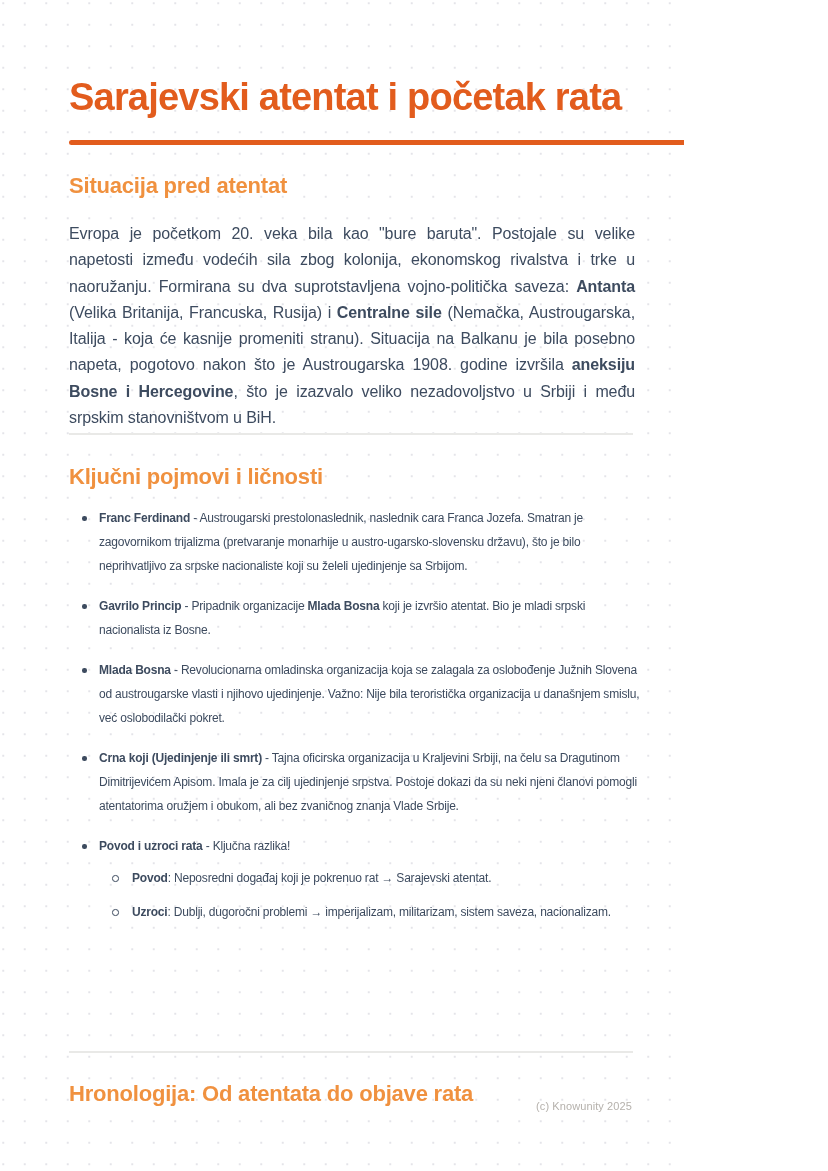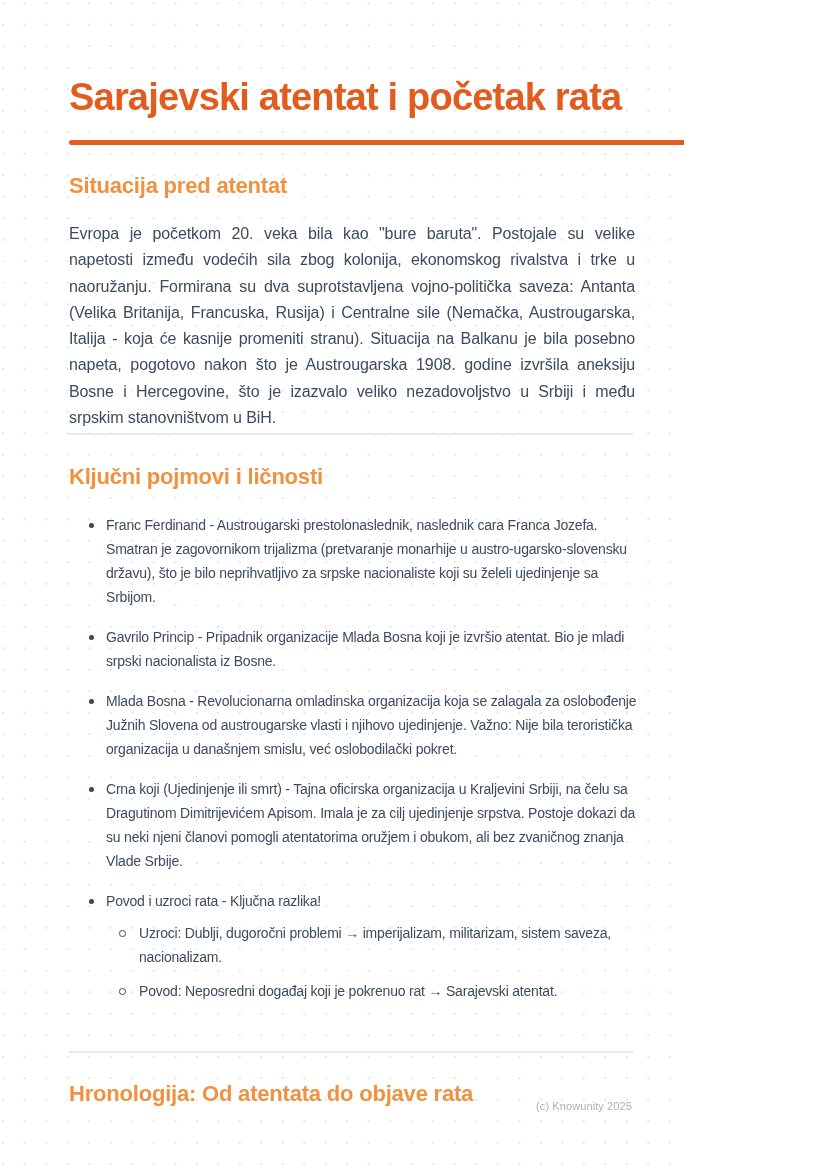--- a/index.html
+++ b/index.html
@@ -37,29 +37,29 @@
   #h-sec3{top:1081px;}
   .para{
     position:absolute;left:69px;top:221px;width:566px;margin:0;
     font-size:16px;line-height:26.3px;letter-spacing:-0.1px;
     text-align:justify;color:var(--body_text,#3d4b5f);
   }
   .divider{position:absolute;left:69px;width:564px;height:2px;background:var(--divider,#e9e9e7);}
   #div1{top:433px;}
   #div2{top:1051px;}
   .bullets{
-    position:absolute;left:69px;top:502px;width:570px;margin:11px;padding:0;list-style:none;
-    font-size:14px;line-height:24px;letter-spacing:-0.2px;color:var(--body_text,#3d4b5f);
+    position:absolute;left:69px;top:502px;width:570px;margin:4px;padding:0;list-style:none;
+    font-size:12px;line-height:24px;letter-spacing:-0.2px;color:var(--body_text,#3d4b5f);
   }
   .bullets>li{position:relative;padding-left:26px;margin-bottom:16px;}
   .bullets .dot{position:absolute;left:9px;top:10px;width:4.5px;height:4.5px;border-radius:50%;background:var(--body_text,#3d4b5f);}
   .sub{list-style:none;margin:8px 0 0 0;padding:0;}
   .sub>li{position:relative;padding-left:33px;margin-bottom:10px;}
   .sub .circ{position:absolute;left:13px;top:9px;width:4.5px;height:4.5px;border-radius:50%;border:1.5px solid var(--body_text,#3d4b5f);background:transparent;}
-  .b{font-weight:400;}
+  .b{font-weight:700;}
   .i{}
   .footer{
     position:absolute;right:52px;top:1100px;
     font-size:11px;letter-spacing:0.1px;color:var(--footer_text,#b5b1ac);
   }
 </style>
 </head>
 <body>
 
 <div class="page" style="--title_orange: #e25c1d; --heading_orange: #f0913f; --body_text: #3d4b5f; --divider: #e9e9e7; --stripe_fill: #fbeee3; --stripe_border: #efac82; --footer_text: #b5b1ac;">
@@ -73,22 +73,22 @@
 
   <div class="divider" id="div1"></div>
 
   <h2 class="sec-h" id="h-sec2">Ključni pojmovi i ličnosti</h2>
   <ul class="bullets">
       <li><span class="dot"></span><span><span class="b">Franc Ferdinand</span><span class=""> - Austrougarski prestolonaslednik, naslednik cara Franca Jozefa. Smatran je zagovornikom trijalizma (pretvaranje monarhije u austro-ugarsko-slovensku državu), što je bilo neprihvatljivo za srpske nacionaliste koji su želeli ujedinjenje sa Srbijom.</span></span></li>
       <li><span class="dot"></span><span><span class="b">Gavrilo Princip</span><span class=""> - Pripadnik organizacije </span><span class="b">Mlada Bosna</span><span class=""> koji je izvršio atentat. Bio je mladi srpski nacionalista iz Bosne.</span></span></li>
       <li><span class="dot"></span><span><span class="b">Mlada Bosna</span><span class=""> - Revolucionarna omladinska organizacija koja se zalagala za oslobođenje Južnih Slovena od austrougarske vlasti i njihovo ujedinjenje. </span><span class="i">Važno: Nije bila teroristička organizacija u današnjem smislu, već oslobodilački pokret.</span></span></li>
       <li><span class="dot"></span><span><span class="b">Crna koji (Ujedinjenje ili smrt)</span><span class=""> - Tajna oficirska organizacija u Kraljevini Srbiji, na čelu sa Dragutinom Dimitrijevićem Apisom. Imala je za cilj ujedinjenje srpstva. Postoje dokazi da su neki njeni članovi pomogli atentatorima oružjem i obukom, ali bez zvaničnog znanja Vlade Srbije.</span></span></li>
       <li><span class="dot"></span><span><span class="b">Povod i uzroci rata</span><span class=""> - Ključna razlika!</span></span><ul class="sub">
+          <li><span class="circ"></span><span><span class="b">Povod</span><span class="">: Neposredni događaj koji je pokrenuo rat → Sarajevski atentat.</span></span></li>
           <li><span class="circ"></span><span><span class="b">Uzroci</span><span class="">: Dublji, dugoročni problemi → imperijalizam, militarizam, sistem saveza, nacionalizam.</span></span></li>
-          <li><span class="circ"></span><span><span class="b">Povod</span><span class="">: Neposredni događaj koji je pokrenuo rat → Sarajevski atentat.</span></span></li>
         </ul></li>
     </ul>
 
   <div class="divider" id="div2"></div>
 
   <h2 class="sec-h" id="h-sec3">Hronologija: Od atentata do objave rata</h2>
 
   <div class="footer">(c) Knowunity 2025</div>
 </div>
 

